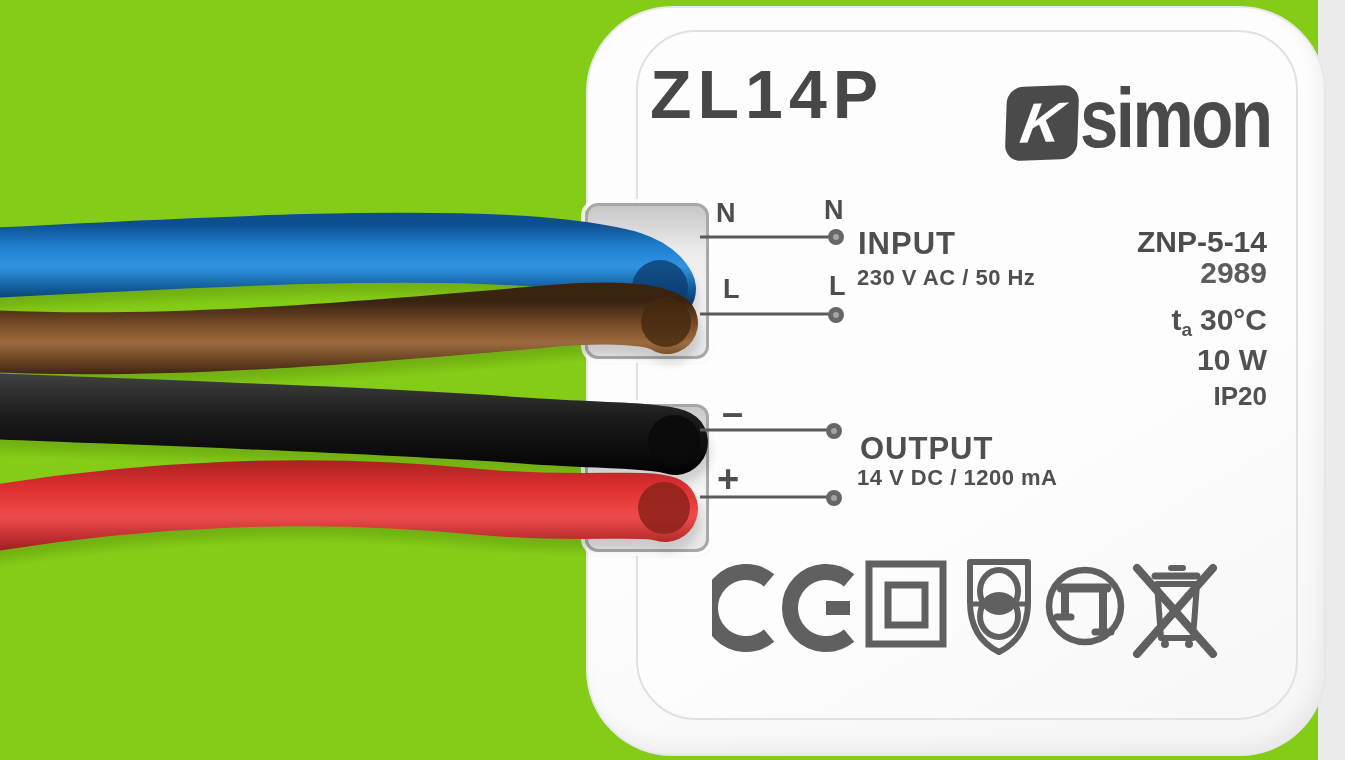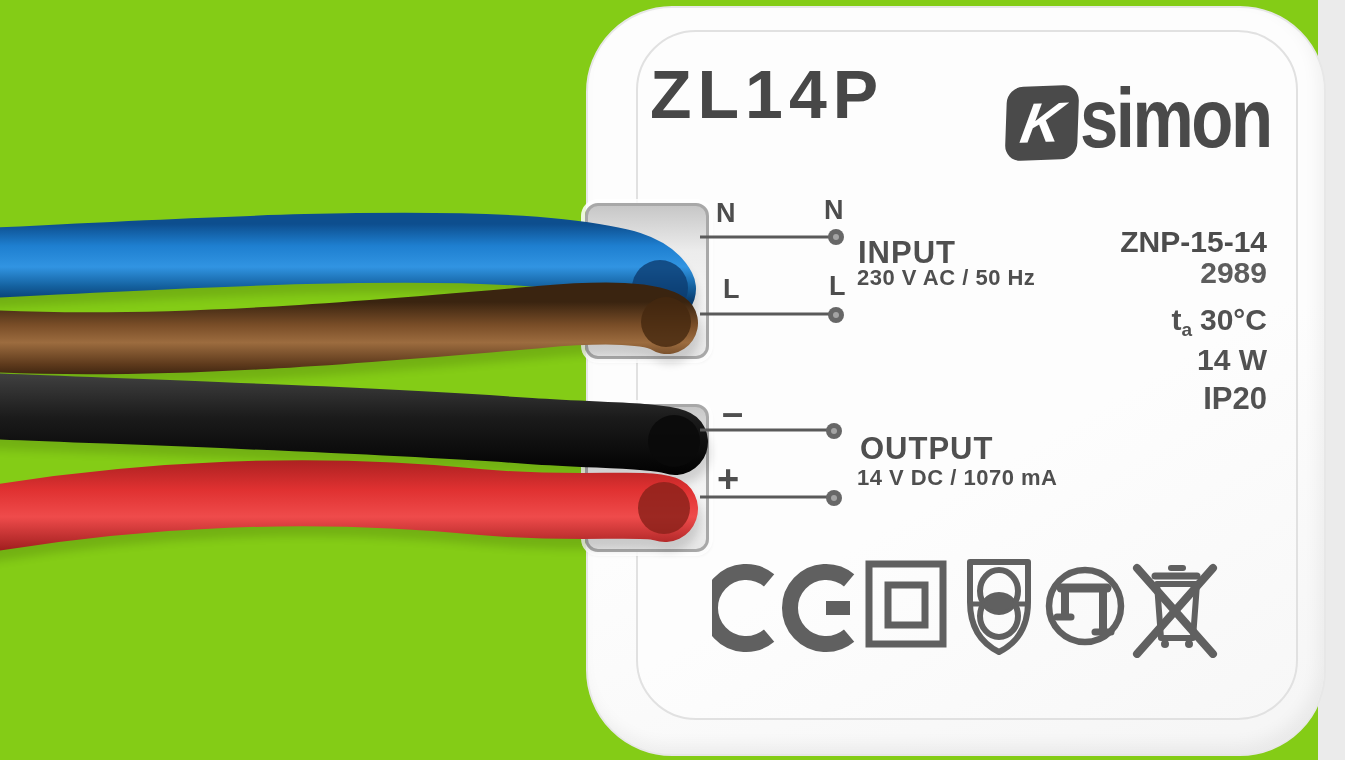--- a/index.html
+++ b/index.html
@@ -40,32 +40,32 @@
   }
   .term-label{font-size:27px;color:#4d4d4d;}
   .n1{left:716px;top:200px;}
   .n2{left:824px;top:197px;}
   .l1{left:723px;top:276px;}
   .l2{left:829px;top:273px;}
   .minus-label{left:722px;top:394px;font-size:38px;}
   .plus-label{left:717px;top:460px;font-size:38px;}
   .io-label{font-size:31px;letter-spacing:1px;}
   .io-spec{font-size:22px;letter-spacing:0.5px;}
-  .input-label{left:858px;top:237px;}
+  .input-label{left:858px;top:228px;}
   .input-spec{left:857px;top:267px;}
   .output-label{left:860px;top:433px;text-align:right;}
   .output-spec{left:857px;top:467px;}
   .spec{right:78px;text-align:right;}
   .type-code{top:227px;font-size:30px;color:#4c4c4c;}
   .serial{top:258px;font-size:30px;color:#5d5d5d;}
   .temp{top:305px;font-size:30px;color:#515151;}
   .temp .sub{font-size:19px;vertical-align:-6px;}
   .temp .val{margin-left:8px;}
   .power{top:345px;font-size:30px;color:#515151;}
-  .ip{top:383px;font-size:31px;color:#515151;}
+  .ip{top:383px;font-size:26px;color:#515151;}
   .cert{position:absolute;}
   .cert *{vector-effect:none;}
 </style>
 </head>
 <body>
 
 <div class="stage">
 
   <div class="right-strip"></div>
 
@@ -156,28 +156,28 @@
   <div class="txt term-label n2">N</div>
   <div class="txt term-label l1">L</div>
   <div class="txt term-label l2">L</div>
 
   <div class="txt minus-label">–</div>
   <div class="txt plus-label">+</div>
 
   <div class="txt io-label input-label">INPUT</div>
   <div class="txt io-spec input-spec">230 V AC / 50 Hz</div>
   <div class="txt io-label output-label">OUTPUT</div>
-  <div class="txt io-spec output-spec">14 V DC / 1070 mA</div>
-
-  <div class="txt spec type-code">ZNP-15-14</div>
+  <div class="txt io-spec output-spec">14 V DC / 1200 mA</div>
+
+  <div class="txt spec type-code">ZNP-5-14</div>
   <div class="txt spec serial">2989</div>
   <div class="txt spec temp">
     <span>t</span><span class="sub">a</span><span class="val">30°C</span>
   </div>
-  <div class="txt spec power">14 W</div>
+  <div class="txt spec power">10 W</div>
   <div class="txt spec ip">IP20</div>
 
   <svg class="cert" style="left:712px;top:556px;" width="148" height="104" viewBox="0 0 148 104">
     <g stroke="#606060" stroke-width="16" fill="none" stroke-linecap="butt">
       <path d="M 57.1 24.4 A 36 36 0 1 0 57.1 79.6"></path>
       <path d="M 137.1 24.4 A 36 36 0 1 0 137.1 79.6"></path>
       <path d="M 114 52 H 138" stroke-width="14"></path>
     </g>
   </svg>
 

